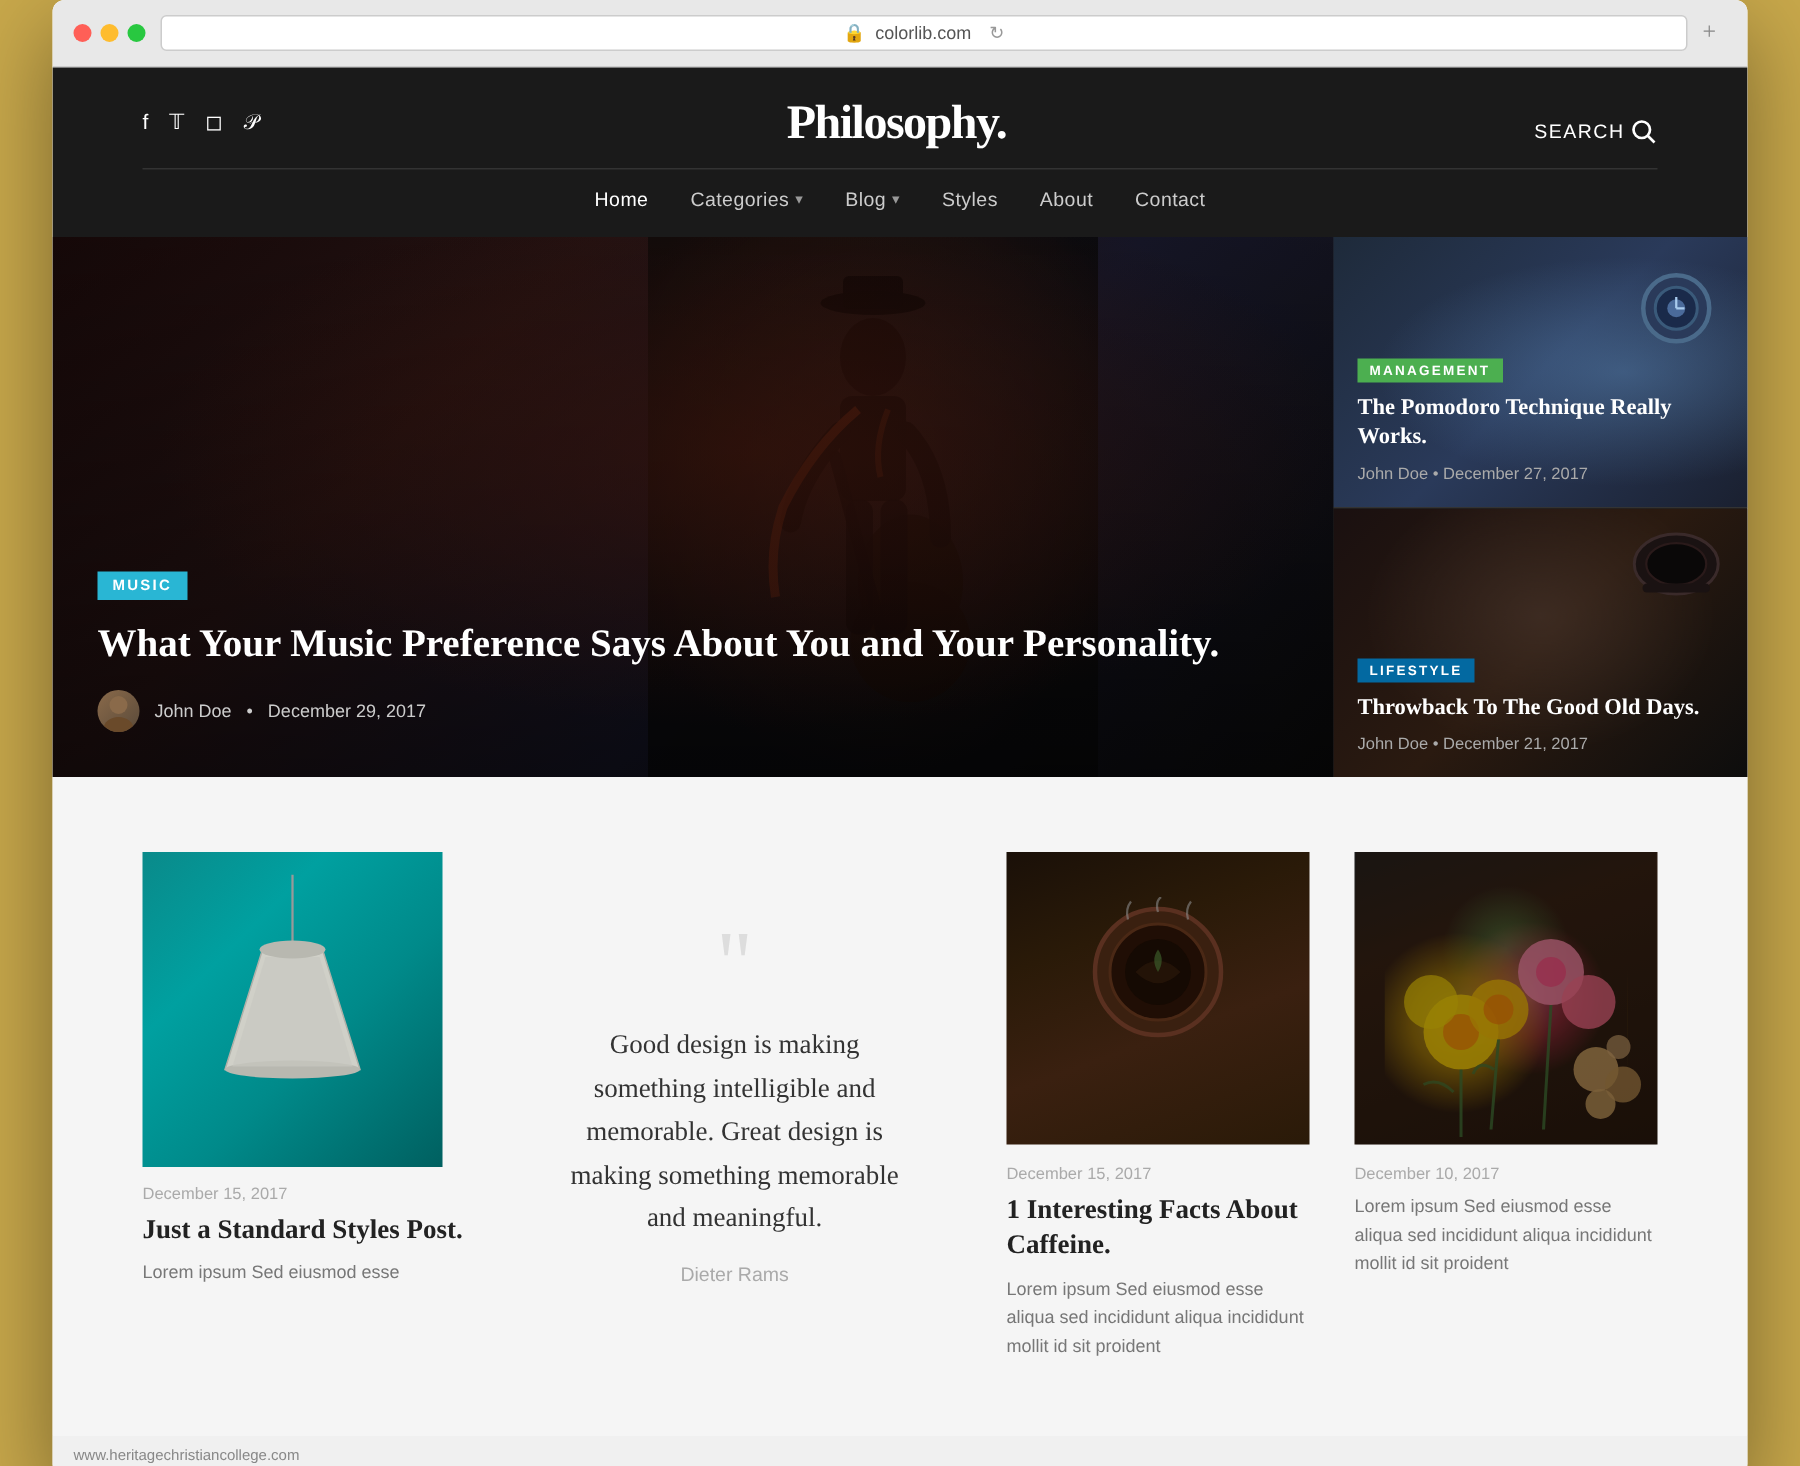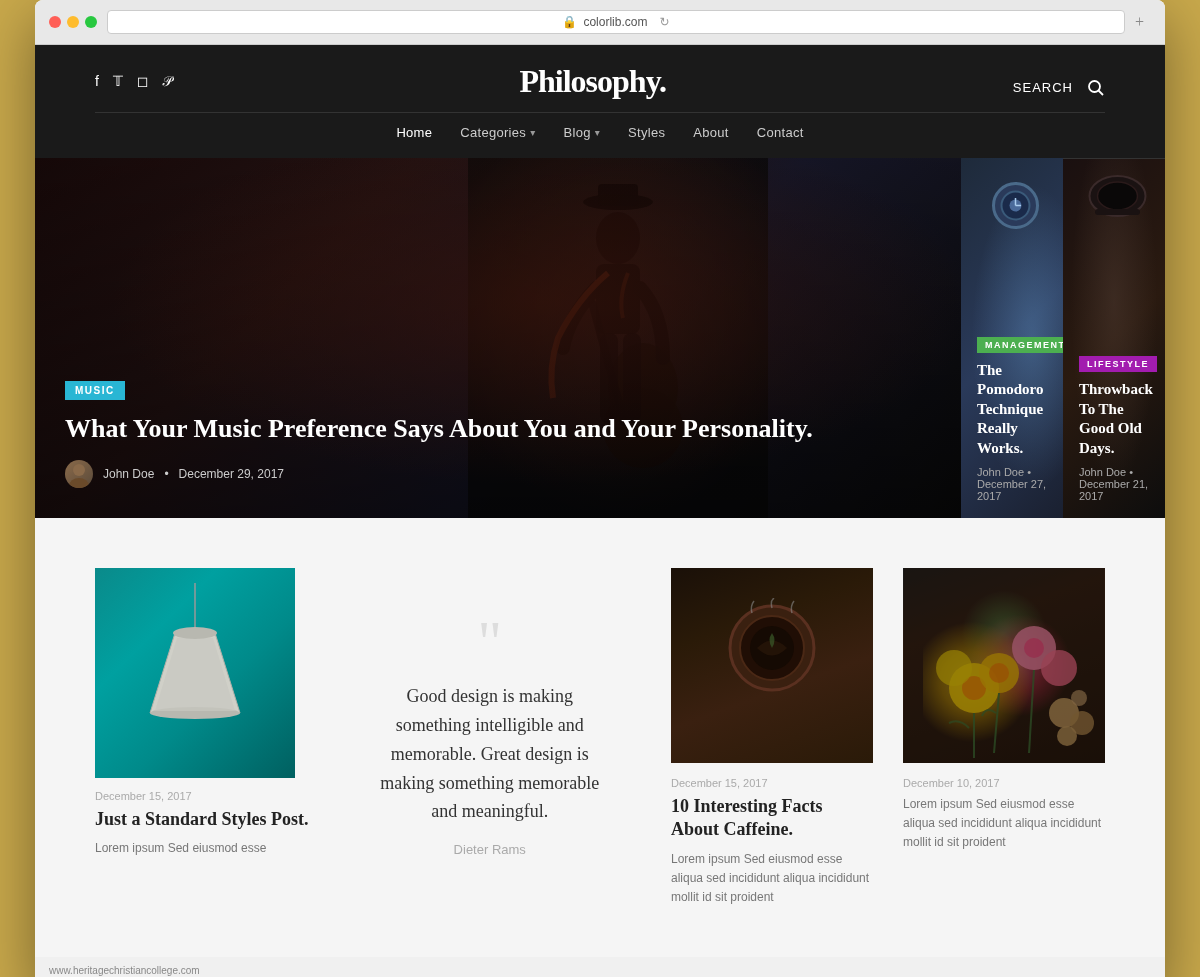--- a/index.html
+++ b/index.html
@@ -84,21 +84,21 @@
     .site-logo {
       font-size: 32px;
       font-weight: 700;
       color: #fff;
       letter-spacing: -1px;
       font-family: Georgia, serif;
     }
     .header-search {
       display: flex;
       align-items: center;
-      gap: 14px;
+      gap: 4px;
       color: #fff;
       font-size: 13px;
       letter-spacing: 1px;
       font-family: -apple-system, sans-serif;
       text-transform: uppercase;
       margin-top: 12px;
     }
     .site-nav {
       border-top: 1px solid #333;
       padding-top: 12px;
@@ -189,23 +189,23 @@
     }
     .author-avatar {
       width: 28px;
       height: 28px;
       border-radius: 50%;
       background: linear-gradient(135deg, #8a6a4a, #5a4a3a);
       overflow: hidden;
       flex-shrink: 0;
     }
     .hero-sidebar {
-      width: 204px;
-      display: flex;
-      flex-direction: row;
+      width: 276px;
+      display: flex;
+      flex-direction: column;
     }
     .sidebar-card {
       flex: 1;
       position: relative;
       overflow: hidden;
       cursor: pointer;
     }
     .sidebar-card + .sidebar-card {
       border-top: 1px solid #333;
     }
@@ -243,21 +243,21 @@
       font-size: 9px;
       font-weight: 700;
       letter-spacing: 1.5px;
       padding: 3px 8px;
       text-transform: uppercase;
       font-family: -apple-system, sans-serif;
       display: inline-block;
       margin-bottom: 8px;
     }
     .tag-management { background: #4CAF50; color: #fff; }
-    .tag-lifestyle { background: #a21caf; color: #fff; }
+    .tag-lifestyle { background: #0369a1; color: #fff; }
     .card-title {
       color: #fff;
       font-size: 15px;
       font-weight: 700;
       line-height: 1.3;
       margin-bottom: 8px;
       font-family: Georgia, serif;
     }
     .card-meta {
       color: #aaa;
@@ -593,21 +593,21 @@
                 <path d="M50 10 Q48 3 52 0" stroke="#888" stroke-width="1.5" fill="none" opacity="0.6"></path>
                 <path d="M70 15 Q68 8 72 3" stroke="#888" stroke-width="1.5" fill="none" opacity="0.6"></path>
 
                 <path d="M35 50 Q50 35 65 50 Q50 65 35 50" fill="#3a2010" opacity="0.4"></path>
 
                 <path d="M50 35 Q55 42 50 50 Q45 42 50 35" fill="#3a5a2a" opacity="0.7"></path>
               </svg>
             </div>
           </div>
           <div class="article-date">December 15, 2017</div>
-          <div class="article-title">10 Interesting Facts About Caffeine.</div>
+          <div class="article-title">1 Interesting Facts About Caffeine.</div>
           <div class="article-excerpt">Lorem ipsum Sed eiusmod esse aliqua sed incididunt aliqua incididunt mollit id sit proident</div>
         </div>
 
         <div class="article-card">
           <div class="article-image flowers-image">
             <div class="flowers-decoration"></div>
 
             <svg style="position:absolute;top:0;left:0;width:100%;height:100%;" viewBox="0 0 200 195">
 
               <circle cx="70" cy="120" r="25" fill="#ffd700" opacity="0.9"></circle>

